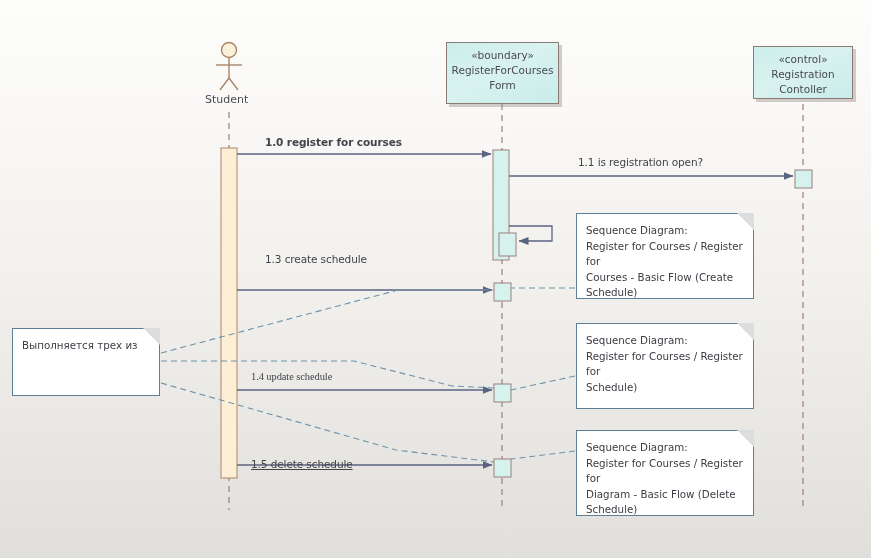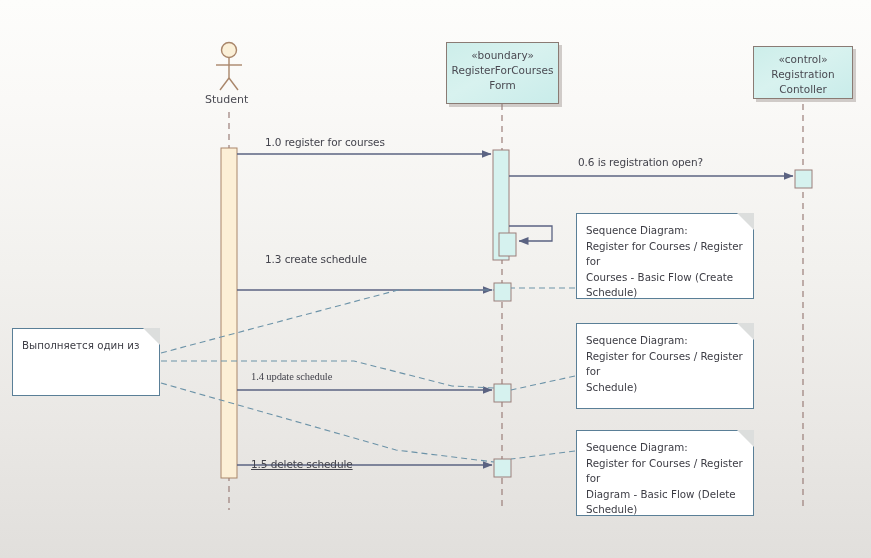--- a/index.html
+++ b/index.html
@@ -174,30 +174,30 @@
     <span class="ln">RegisterForCourses</span>
     <span class="ln">Form</span>
   </div>
 
   <div class="obj-box" style="left:753px; top:46px; width:100px; height:53px;">
     <span class="ln">«control»</span>
     <span class="ln">Registration</span>
     <span class="ln">Contoller</span>
   </div>
 
-  <div class="dtext msg-label" style="left:265px; top:136px;">1.0 register for courses</div>
-  <div class="dtext msg-label" style="left:578px; top:156px;">0.6 is registration open?</div>
+  <div class="dtext msg-label" style="left:265px; top:136px;font-weight:bold;">1.0 register for courses</div>
+  <div class="dtext msg-label" style="left:578px; top:156px;">1.1 is registration open?</div>
   <div class="dtext msg-label" style="left:265px; top:253px;">1.3 create schedule</div>
   <div class="dtext msg-label" style="left:251px; top:371px;font-family:Liberation Serif, serif;">1.4 update schedule</div>
   <div class="dtext msg-label" style="left:251px; top:458px;text-decoration:underline;">1.5 delete schedule</div>
 
   <div class="note-box" style="left:12px; top:328px; width:148px; height:68px;">
     <div class="note-fold"></div>
     <div class="note-fold-edge"></div>
-    <span class="ln">Выполняется один из</span>
+    <span class="ln">Выполняется трех из</span>
   </div>
 
   <div class="note-box" style="left:576px; top:213px; width:178px; height:86px;">
     <div class="note-fold"></div>
     <div class="note-fold-edge"></div>
     <span class="ln">Sequence Diagram:</span>
     <span class="ln">Register for Courses / Register for</span>
     <span class="ln">Courses - Basic Flow (Create</span>
     <span class="ln">Schedule)</span>
   </div>

